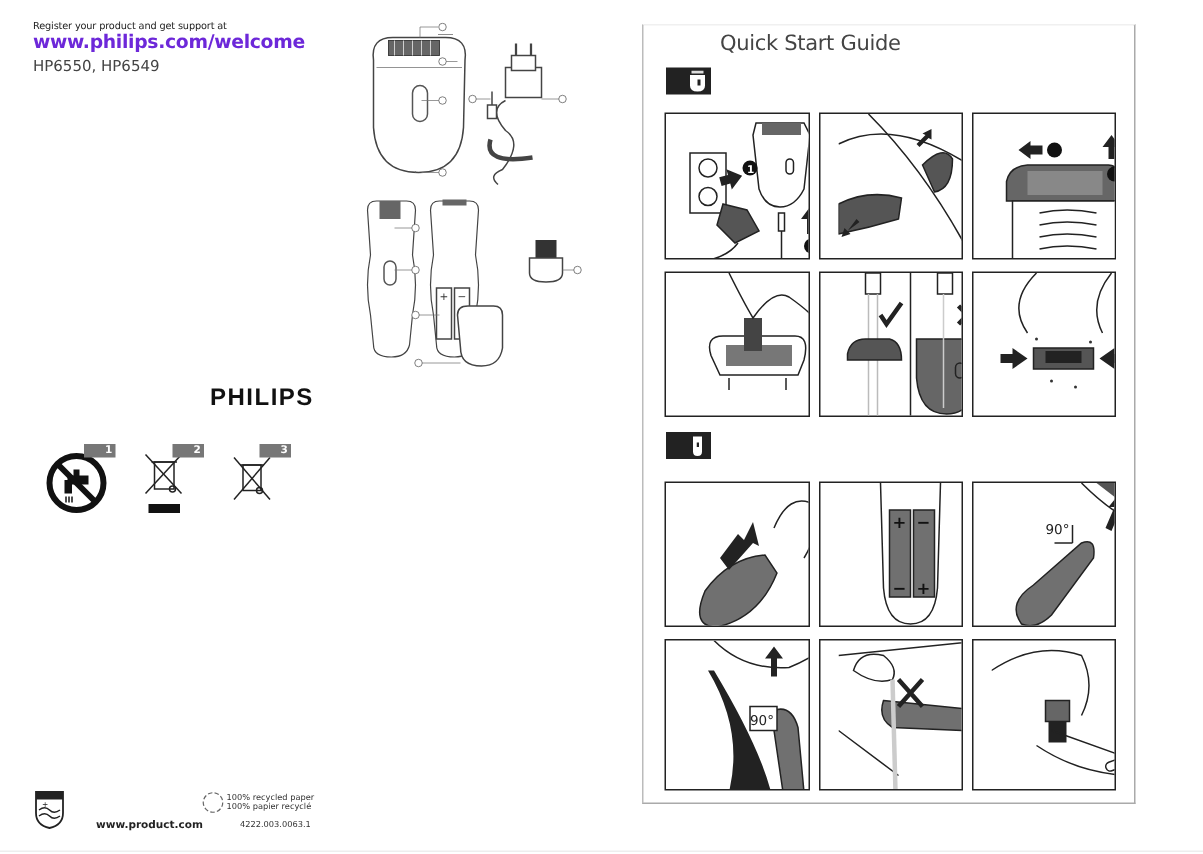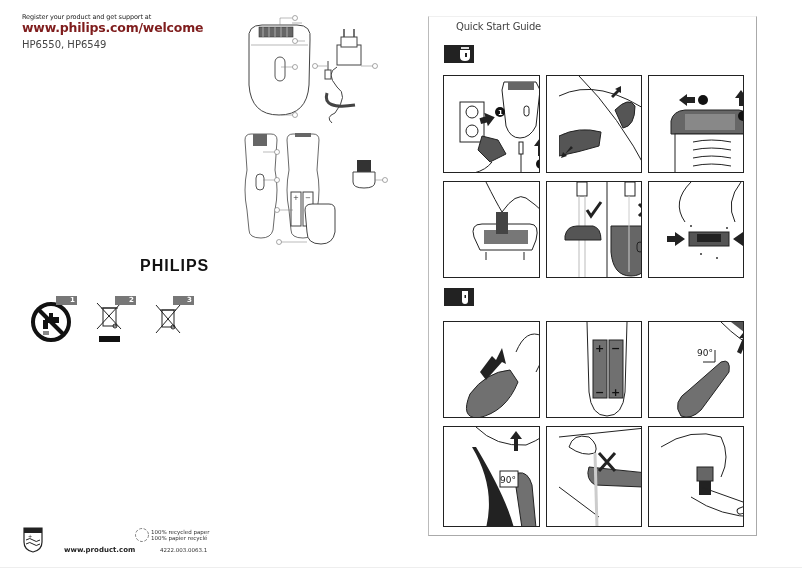--- a/index.html
+++ b/index.html
@@ -1,29 +1,29 @@
 <!DOCTYPE html>
 <html><head>
 <meta charset="utf-8">
 <style>
   html, body { margin:0; padding:0; }
   body { width:802px; height:569px; background:#ffffff; position:relative; overflow:hidden; font-family:"DejaVu Sans", sans-serif; color:#111; }
   .abs { position:absolute;padding-left:12px; }
   .reg-small { left:10px; top:13px; font-size:6.5px; color:#222; letter-spacing:-0.1px; }
-  .reg-url { left:10px; top:20px; font-size:12.5px; font-weight:bold; color:#7f1d1d; letter-spacing:-0.2px; }
+  .reg-url { left:10px; top:20px; font-size:12.5px; font-weight:bold; color:#6d28d9; letter-spacing:-0.2px; }
   .models { left:10px; top:39px; font-size:10px; color:#444; }
   .brand { left:128px; top:257px; font-size:16px; font-weight:bold; letter-spacing:1px; color:#111; font-family:"Liberation Sans", sans-serif; }
   .sym-num { width:9px; height:9px; background:#777; color:#fff; font-size:7px; font-weight:bold; text-align:center; line-height:9px; }
   .footer-url { left:52px; top:546px; font-size:7px; font-weight:bold; color:#222; }
   .recyc { left:139px; top:529px; font-size:5.5px; color:#333; line-height:6px; }
   .doccode { left:148px; top:547px; font-size:5.5px; color:#333; }
   .bottom-line { left:0; top:567px; width:802px; height:1px; background:#eee; }
 
   .frame { left:428px; top:16px; width:329px; height:520px; border-left:1px solid #bbb; border-right:1px solid #aaa; border-bottom:1px solid #aaa; border-top:1px solid #f0f0f0; box-sizing:border-box; }
-  .qsg-title { left:444px; top:21px; font-size:10px; color:#444; font-family:"DejaVu Sans", sans-serif; letter-spacing:-0.2px; }
+  .qsg-title { left:468px; top:21px; font-size:14px; color:#444; font-family:"DejaVu Sans", sans-serif; letter-spacing:-0.2px; }
   .section-icon { width:18px; height:18px; background:#222; display:flex; align-items:center; justify-content:center; }
   .panel { border:1px solid #222; background:#fff; overflow:hidden; box-sizing:border-box; }
   svg { display:block; }
 </style>
 </head>
 <body>
 
 <div class="abs reg-small">Register your product and get support at</div>
 <div class="abs reg-url">www.philips.com/welcome</div>
 <div class="abs models">HP6550, HP6549</div>

